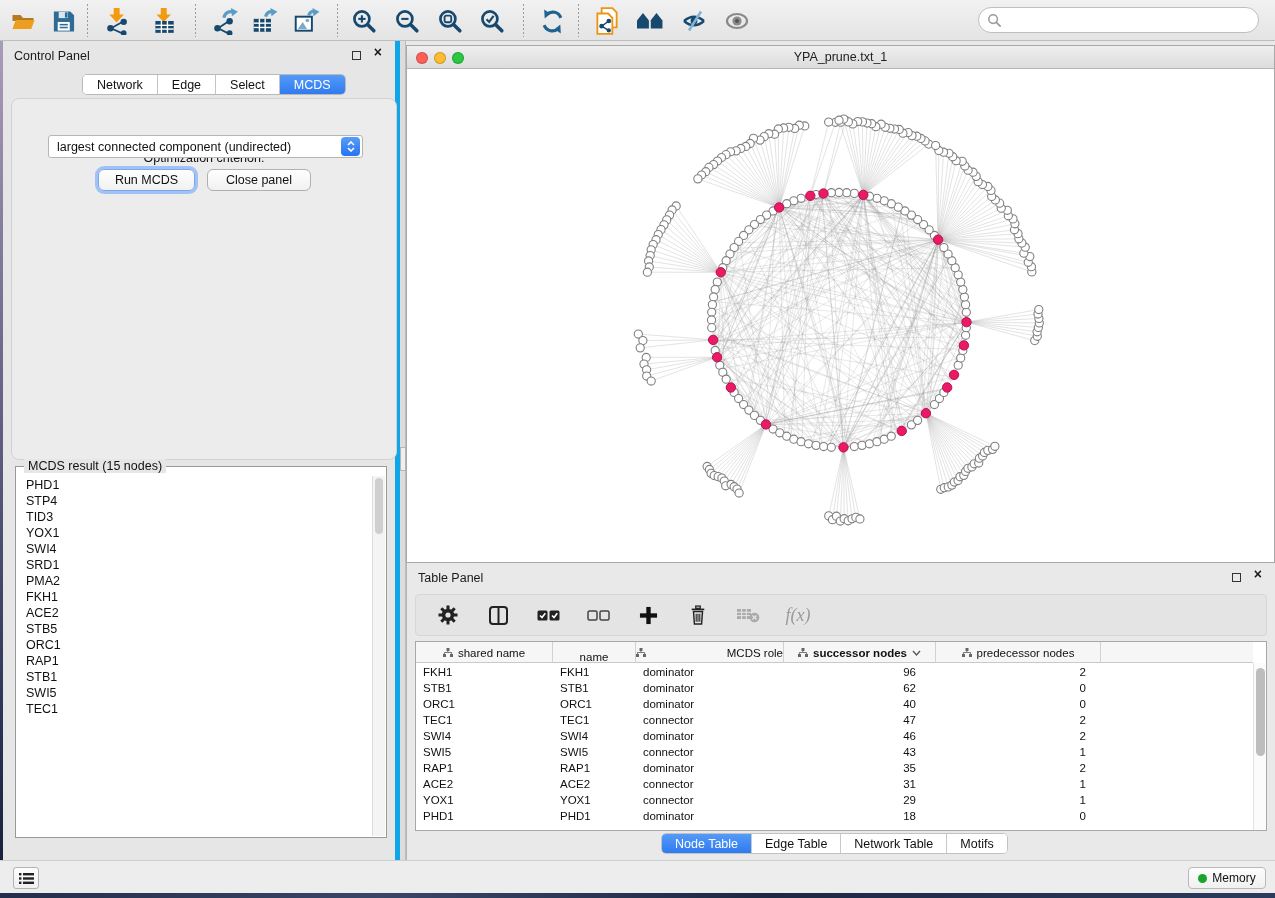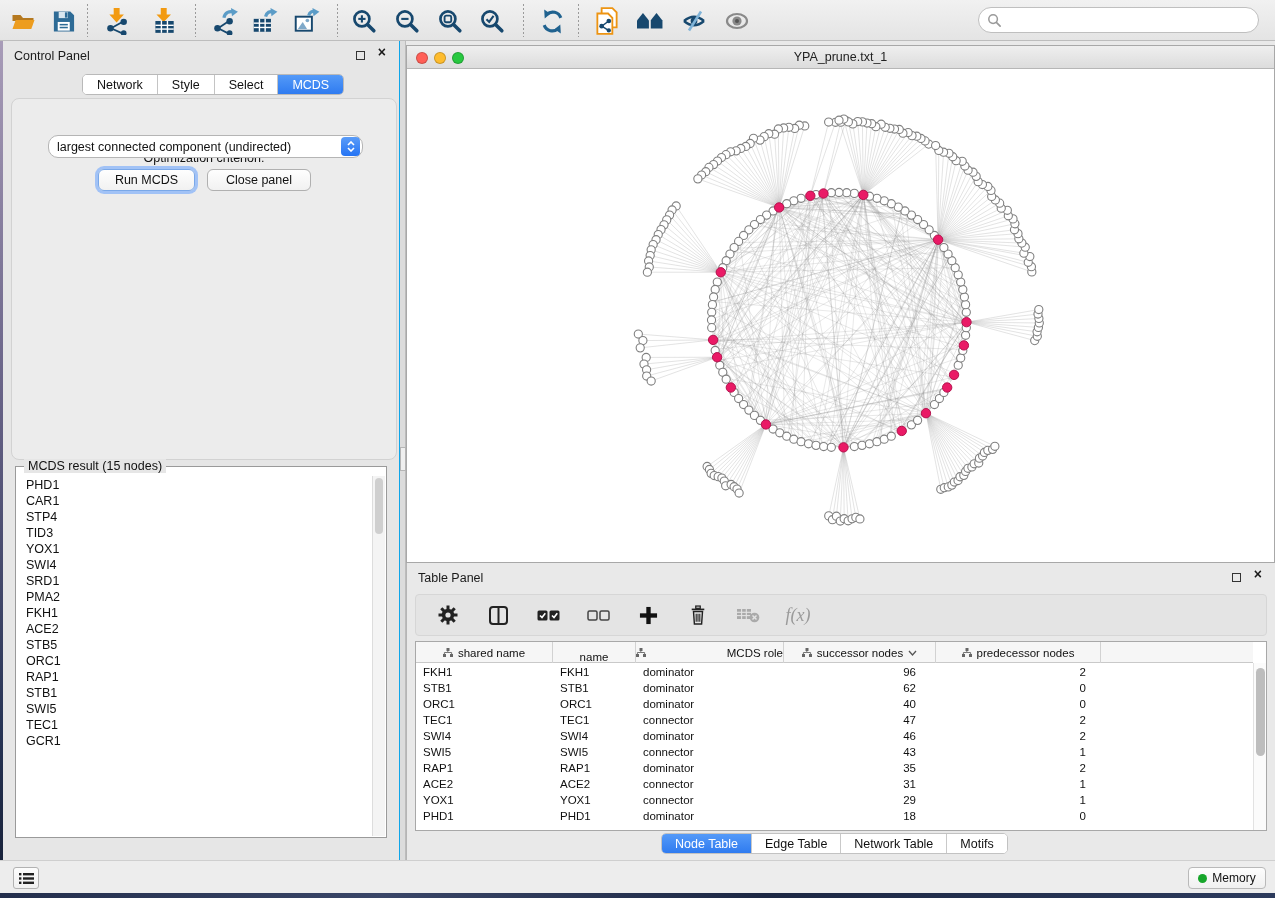--- a/index.html
+++ b/index.html
@@ -16,35 +16,35 @@
   .searchbox{position:absolute;left:978px;top:7px;width:281px;height:26px;border:1px solid #bfbfbf;
     border-radius:13px;background:#fff;display:flex;align-items:center;padding-left:8px;}
   .searchbox input{border:none;outline:none;flex:1;font:12px "Liberation Sans",sans-serif;background:transparent;margin-left:5px;}
   
   .left-strip{position:absolute;left:0;top:41px;width:3px;height:857px;
     background:linear-gradient(#a89cb8,#6a6488 40%,#273455 80%,#141d33);}
   .bottom-strip{position:absolute;left:0;top:893px;width:1275px;height:5px;
     background:linear-gradient(90deg,#232e4c,#3a4668 30%,#1d2844 60%,#2c3a5c);}
   
   .control-panel{position:absolute;left:3px;top:41px;width:397px;height:819px;
-    background:#e6e6e6;border-right:1px solid #0ea5e9;}
+    background:#e6e6e6;border-right:5px solid #0ea5e9;}
   .panel-title{position:absolute;left:11px;top:8px;font-size:12.5px;color:#1a1a1a;}
   .float-box{position:absolute;top:10px;width:9px;height:9px;border:1.4px solid #333;}
   .close-x{position:absolute;top:3px;font-size:14px;font-weight:bold;color:#1a1a1a;}
   .cp-tabs{position:absolute;left:79px;top:33px;height:21px;display:flex;
     border:1px solid #b9b9b9;border-radius:5px;overflow:hidden;background:#fff;}
   .cp-tab{height:100%;display:flex;align-items:center;justify-content:center;
     font-size:12.5px;color:#111;background:#fff;border-right:1px solid #c4c4c4;padding:0 14px;}
   .cp-tab:last-child{border-right:none;}
   .cp-tab.active{background:linear-gradient(#549af8,#2f7bf0);color:#fff;}
   .cp-inner{position:absolute;left:8px;top:57px;width:386px;height:362px;
     background:#ececec;border:1px solid #d2d2d2;border-radius:8px;}
   .opt-label{position:absolute;left:0;top:16px;width:100%;text-align:center;font-size:12.5px;color:#111;margin-top:36px;}
   .dropdown{position:absolute;left:36px;top:36px;width:315px;height:23px;background:#fff;
-    border:1px solid #b5b5b5;border-radius:10px;display:flex;align-items:center;}
+    border:1px solid #b5b5b5;border-radius:3px;display:flex;align-items:center;}
   .dropdown .dd-text{flex:1;font-size:12.5px;color:#111;padding-left:8px;white-space:nowrap;}
   .dd-stepper{width:19px;height:19px;margin-right:2px;border-radius:4px;
     background:linear-gradient(#5a9cf8,#2574f4);display:flex;flex-direction:column;
     align-items:center;justify-content:center;gap:1px;}
   .btn{position:absolute;top:70px;height:22px;background:linear-gradient(#fefefe,#f1f1f1);
     border:1px solid #b0b0b0;border-radius:6px;font-size:12.5px;color:#111;
     display:flex;align-items:center;justify-content:center;}
   .btn.focused{box-shadow:0 0 0 3px rgba(100,160,255,.55);border-color:#7aa8e8;}
   .fieldset{position:absolute;left:12px;top:425px;width:372px;height:372px;
     border:1px solid #9a9a9a;background:#fff;}
@@ -253,21 +253,21 @@
 
   <div class="left-strip"></div>
   <div class="bottom-strip"></div>
 
   <div class="control-panel">
     <div class="panel-title">Control Panel</div>
     <div class="float-box" style="right:34px"></div>
     <div class="close-x" style="right:13px">×</div>
     <div class="cp-tabs">
         <div class="cp-tab">Network</div>
-        <div class="cp-tab">Style</div>
+        <div class="cp-tab">Edge</div>
         <div class="cp-tab">Select</div>
         <div class="cp-tab active">MCDS</div>
       </div>
     <div class="cp-inner">
       <div class="opt-label">Optimization criterion:</div>
       <div class="dropdown">
         <span class="dd-text">largest connected component (undirected)</span>
         <span class="dd-stepper">
           <svg width="8" height="5" viewBox="0 0 8 5">
               <polyline points="1,4 4,1 7,4" fill="none" stroke="#fff" stroke-width="1.6"></polyline>
@@ -277,36 +277,34 @@
             </svg>
         </span>
       </div>
       <div class="btn focused" style="left:86px;width:97px">Run MCDS</div>
       <div class="btn" style="left:195px;width:104px">Close panel</div>
     </div>
     <div class="fieldset">
       <div class="fs-legend">MCDS result (15 nodes)</div>
       <div class="mcds-list">
           <div class="mcds-item">PHD1</div>
-          <div class="mcds-item">CAR1</div>
           <div class="mcds-item">STP4</div>
           <div class="mcds-item">TID3</div>
           <div class="mcds-item">YOX1</div>
           <div class="mcds-item">SWI4</div>
           <div class="mcds-item">SRD1</div>
           <div class="mcds-item">PMA2</div>
           <div class="mcds-item">FKH1</div>
           <div class="mcds-item">ACE2</div>
           <div class="mcds-item">STB5</div>
           <div class="mcds-item">ORC1</div>
           <div class="mcds-item">RAP1</div>
           <div class="mcds-item">STB1</div>
           <div class="mcds-item">SWI5</div>
           <div class="mcds-item">TEC1</div>
-          <div class="mcds-item">GCR1</div>
         </div>
       <div class="fs-scroll">
           <div class="fs-thumb"></div>
         </div>
     </div>
   </div>
 
   <div class="splitter">
       <div class="handle"></div>
     </div>
@@ -1128,21 +1126,21 @@
             <svg width="10" height="9" viewBox="0 0 10 9">
               <g fill="#666">
                 <rect x="3.5" y="0" width="3" height="3"></rect>
                 <rect x="0" y="6" width="3" height="3"></rect>
                 <rect x="7" y="6" width="3" height="3"></rect>
                 <path d="M4.8 3 v1.5 H1.4 V6 M4.8 4.5 H8.6 V6" fill="none" stroke="#666" stroke-width="0.9"></path>
               </g>
             </svg>
             <span>MCDS role</span>
           </div>
-          <div class="th" style="width: 152px;">
+          <div class="th" style="width: 152px; font-weight: bold;">
             <svg width="10" height="9" viewBox="0 0 10 9">
               <g fill="#666">
                 <rect x="3.5" y="0" width="3" height="3"></rect>
                 <rect x="0" y="6" width="3" height="3"></rect>
                 <rect x="7" y="6" width="3" height="3"></rect>
                 <path d="M4.8 3 v1.5 H1.4 V6 M4.8 4.5 H8.6 V6" fill="none" stroke="#666" stroke-width="0.9"></path>
               </g>
             </svg>
             <span>successor nodes</span>
             <svg width="9" height="6" viewBox="0 0 9 6">

